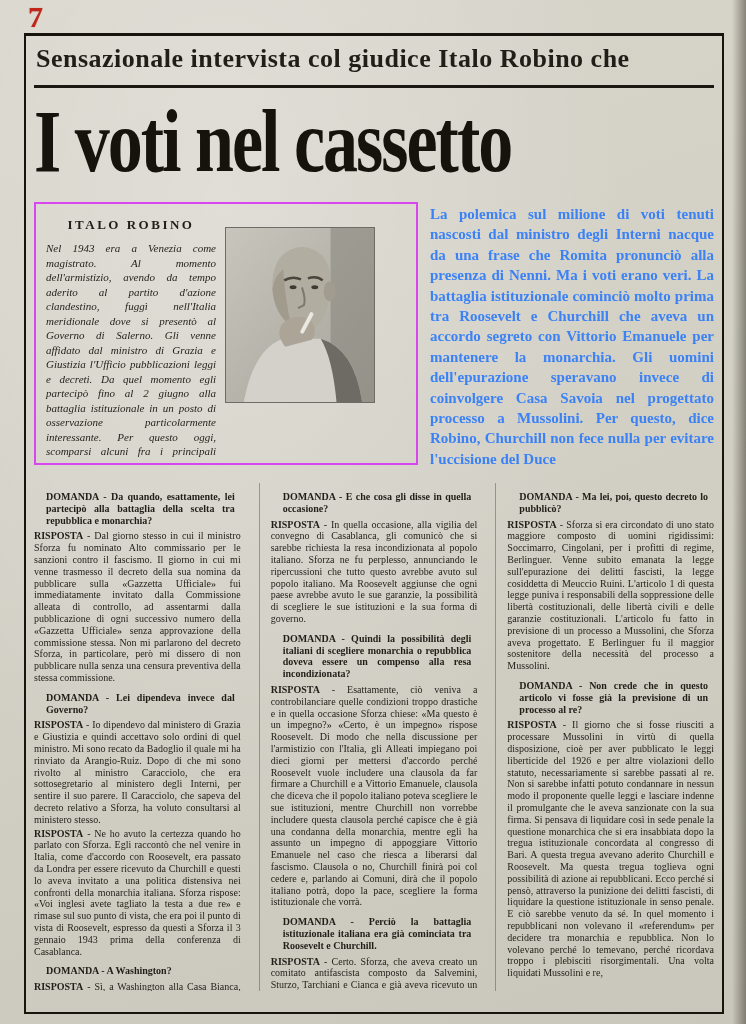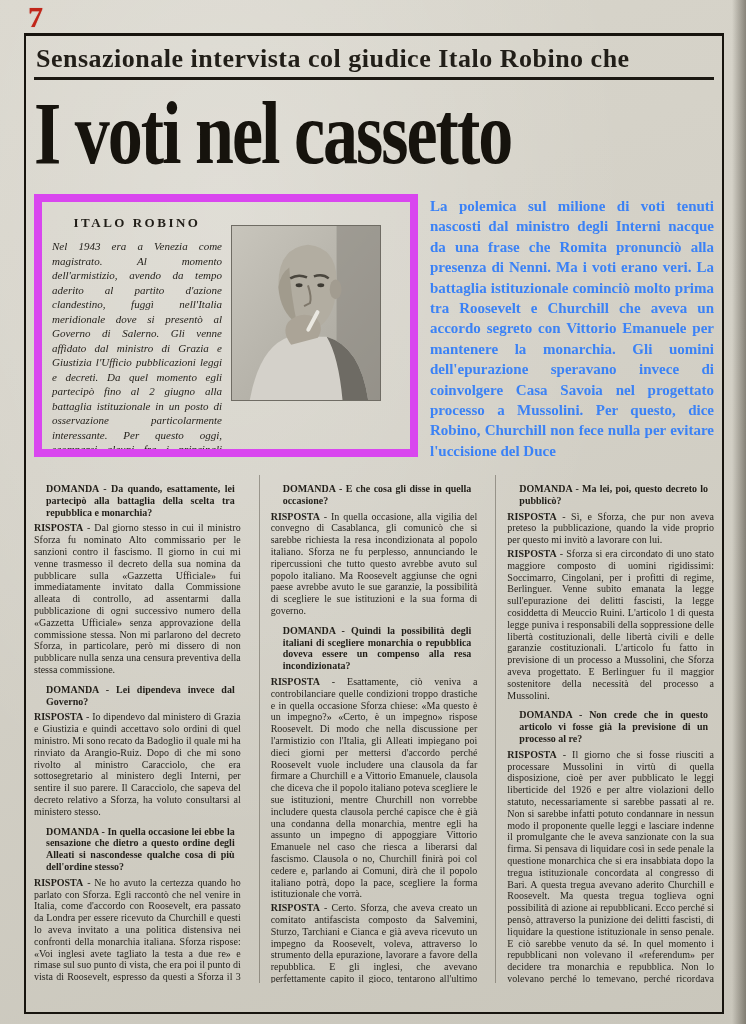--- a/index.html
+++ b/index.html
@@ -25,35 +25,35 @@
     text-shadow: 0 0 1px rgba(193,38,26,.5);
   }
   .frame {
     position: absolute; left: 24px; right: 22px; top: 33px; bottom: 10px;
     border: 2px solid #17140e; border-top-width: 3px;
     padding: 0 8px;
     overflow: hidden;
   }
   .kicker {
     font-size: 26px; font-weight: bold; letter-spacing: .5px;
-    padding: 8px 2px 3px 2px;
+    padding: 8px 2px 11px 2px;
     border-bottom: 3px solid #1b1812;
     white-space: nowrap;
   }
   .title-wrap { height: 112px; overflow: hidden; }
   .title {
     font-size: 70px; font-weight: bold; letter-spacing: -2px;
     line-height: 84px; white-space: nowrap;
     transform: scaleY(1.28); transform-origin: top left;
     color: #16130d;
   }
   .intro-row { display: flex; gap: 12px; margin-top: 2px; }
   .bio-box {
     flex: 0 0 384px; height: 263px;
-    border: 8px solid #d946ef;
+    border: 2px solid #d946ef;
     padding: 9px 8px 8px 10px;
     overflow: hidden;
   }
   .bio-inner { display: flex; gap: 9px; }
   .bio-text-col { flex: 0 0 170px; }
   .bio-heading {
     font-size: 13px; font-weight: bold; letter-spacing: 2.5px;
     text-align: center; margin: 4px 0 8px 0;
   }
   .bio-text {
@@ -131,35 +131,34 @@
       <p class="lead">La polemica sul milione di voti tenuti nascosti dal ministro degli Interni nacque da una frase che Romita pronunciò alla presenza di Nenni. Ma i voti erano veri. La battaglia istituzionale cominciò molto prima tra Roosevelt e Churchill che aveva un accordo segreto con Vittorio Emanuele per mantenere la monarchia. Gli uomini dell'epurazione speravano invece di coinvolgere Casa Savoia nel progettato processo a Mussolini. Per questo, dice Robino, Churchill non fece nulla per evitare l'uccisione del Duce</p>
 
     </div>
 
     <div class="columns">
         <div class="col">
           <p class="q"><span class="lbl">DOMANDA</span> - Da quando, esattamente, lei partecipò alla battaglia della scelta tra repubblica e monarchia?</p>
           <p class="a"><span class="lbl">RISPOSTA</span> - Dal giorno stesso in cui il ministro Sforza fu nominato Alto commissario per le sanzioni contro il fascismo. Il giorno in cui mi venne trasmesso il decreto della sua nomina da pubblicare sulla «Gazzetta Ufficiale» fui immediatamente invitato dalla Commissione alleata di controllo, ad assentarmi dalla pubblicazione di ogni successivo numero della «Gazzetta Ufficiale» senza approvazione della commissione stessa. Non mi parlarono del decreto Sforza, in particolare, però mi dissero di non pubblicare nulla senza una censura preventiva della stessa commissione.</p>
           <p class="q"><span class="lbl">DOMANDA</span> - Lei dipendeva invece dal Governo?</p>
           <p class="a"><span class="lbl">RISPOSTA</span> - Io dipendevo dal ministero di Grazia e Giustizia e quindi accettavo solo ordini di quel ministro. Mi sono recato da Badoglio il quale mi ha rinviato da Arangio-Ruiz. Dopo di che mi sono rivolto al ministro Caracciolo, che era sottosegretario al ministero degli Interni, per sentire il suo parere. Il Caracciolo, che sapeva del decreto relativo a Sforza, ha voluto consultarsi al ministero stesso.</p>
-          <p class="q"><span class="lbl">DOMANDA</span> - In quella occasione lei ebbe la sensazione che dietro a questo ordine degli Alleati si nascondesse qualche cosa di più dell'ordine stesso?</p>
           <p class="a"><span class="lbl">RISPOSTA</span> - Ne ho avuto la certezza quando ho parlato con Sforza. Egli raccontò che nel venire in Italia, come d'accordo con Roosevelt, era passato da Londra per essere ricevuto da Churchill e questi lo aveva invitato a una politica distensiva nei confronti della monarchia italiana. Sforza rispose: «Voi inglesi avete tagliato la testa a due re» e rimase sul suo punto di vista, che era poi il punto di vista di Roosevelt, espresso da questi a Sforza il 3 gennaio 1943 prima della conferenza di Casablanca.</p>
           <p class="q"><span class="lbl">DOMANDA</span> - A Washington?</p>
           <p class="a"><span class="lbl">RISPOSTA</span> - Sì, a Washington alla Casa Bianca, lo ha ricevuto alla Casa Bianca il 3 gennaio.</p>
         </div>
         <div class="col">
           <p class="q"><span class="lbl">DOMANDA</span> - E che cosa gli disse in quella occasione?</p>
           <p class="a"><span class="lbl">RISPOSTA</span> - In quella occasione, alla vigilia del convegno di Casablanca, gli comunicò che si sarebbe richiesta la resa incondizionata al popolo italiano. Sforza ne fu perplesso, annunciando le ripercussioni che tutto questo avrebbe avuto sul popolo italiano. Ma Roosevelt aggiunse che ogni paese avrebbe avuto le sue garanzie, la possibilità di scegliere le sue istituzioni e la sua forma di governo.</p>
           <p class="q"><span class="lbl">DOMANDA</span> - Quindi la possibilità degli italiani di scegliere monarchia o repubblica doveva essere un compenso alla resa incondizionata?</p>
           <p class="a"><span class="lbl">RISPOSTA</span> - Esattamente, ciò veniva a controbilanciare quelle condizioni troppo drastiche e in quella occasione Sforza chiese: «Ma questo è un impegno?» «Certo, è un impegno» rispose Roosevelt. Di modo che nella discussione per l'armistizio con l'Italia, gli Alleati impiegano poi dieci giorni per mettersi d'accordo perché Roosevelt vuole includere una clausola da far firmare a Churchill e a Vittorio Emanuele, clausola che diceva che il popolo italiano poteva scegliere le sue istituzioni, mentre Churchill non vorrebbe includere questa clausola perché capisce che è già una condanna della monarchia, mentre egli ha assunto un impegno di appoggiare Vittorio Emanuele nel caso che riesca a liberarsi dal fascismo. Clausola o no, Churchill finirà poi col cedere e, parlando ai Comuni, dirà che il popolo italiano potrà, dopo la pace, scegliere la forma istituzionale che vorrà.</p>
+          <p class="q"><span class="lbl">DOMANDA</span> - Perciò la battaglia istituzionale italiana era già cominciata tra Roosevelt e Churchill.</p>
           <p class="a"><span class="lbl">RISPOSTA</span> - Certo. Sforza, che aveva creato un comitato antifascista composto da Salvemini, Sturzo, Tarchiani e Cianca e già aveva ricevuto un impegno da Roosevelt, voleva, attraverso lo strumento della epurazione, lavorare a favore della repubblica. E gli inglesi, che avevano perfettamente capito il gioco, tentarono all'ultimo momento di bloccare il decreto che nominava Sforza Alto commissario per la epurazione.</p>
         </div>
         <div class="col">
           <p class="q"><span class="lbl">DOMANDA</span> - Ma lei, poi, questo decreto lo pubblicò?</p>
-          <p class="a"><span class="lbl">RISPOSTA</span> - Sì, e Sforza, che pur non aveva preteso la pubblicazione, quando la vide proprio per questo mi invitò a lavorare con lui.</p>
           <p class="a"><span class="lbl">RISPOSTA</span> - Sforza si era circondato di uno stato maggiore composto di uomini rigidissimi: Soccimarro, Cingolani, per i profitti di regime, Berlinguer. Venne subito emanata la legge sull'epurazione dei delitti fascisti, la legge cosiddetta di Meuccio Ruini. L'articolo 1 di questa legge puniva i responsabili della soppressione delle libertà costituzionali, delle libertà civili e delle garanzie costituzionali. L'articolo fu fatto in previsione di un processo a Mussolini, che Sforza aveva progettato. E Berlinguer fu il maggior sostenitore della necessità del processo a Mussolini.</p>
           <p class="q"><span class="lbl">DOMANDA</span> - Non crede che in questo articolo vi fosse già la previsione di un processo al re?</p>
           <p class="a"><span class="lbl">RISPOSTA</span> - Il giorno che si fosse riusciti a processare Mussolini in virtù di quella disposizione, cioè per aver pubblicato le leggi liberticide del 1926 e per altre violazioni dello statuto, necessariamente si sarebbe passati al re. Non si sarebbe infatti potuto condannare in nessun modo il proponente quelle leggi e lasciare indenne il promulgante che le aveva sanzionate con la sua firma. Si pensava di liquidare così in sede penale la questione monarchica che si era insabbiata dopo la tregua istituzionale concordata al congresso di Bari. A questa tregua avevano aderito Churchill e Roosevelt. Ma questa tregua toglieva ogni possibilità di azione ai repubblicani. Ecco perché si pensò, attraverso la punizione dei delitti fascisti, di liquidare la questione istituzionale in senso penale. E ciò sarebbe venuto da sé. In quel momento i repubblicani non volevano il «referendum» per decidere tra monarchia e repubblica. Non lo volevano perché lo temevano, perché ricordava troppo i plebisciti risorgimentali. Una volta liquidati Mussolini e re,</p>
         </div>
       </div>
 
   </div>
 
   <div class="edge-shadow"></div>
 </div>

